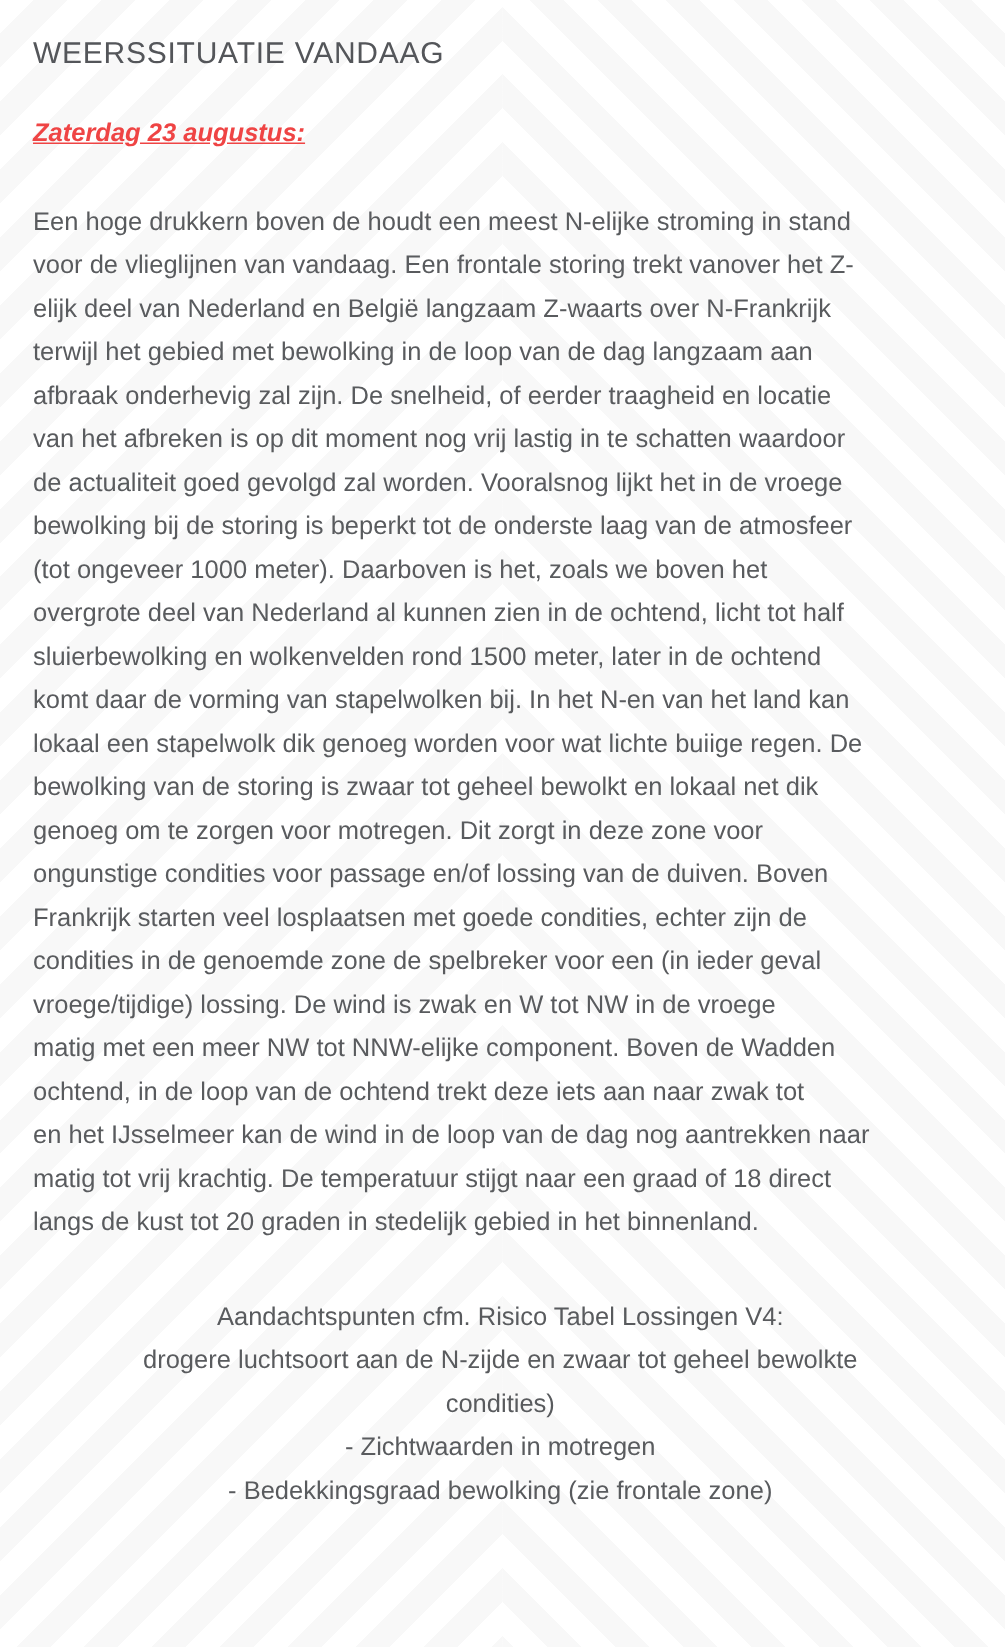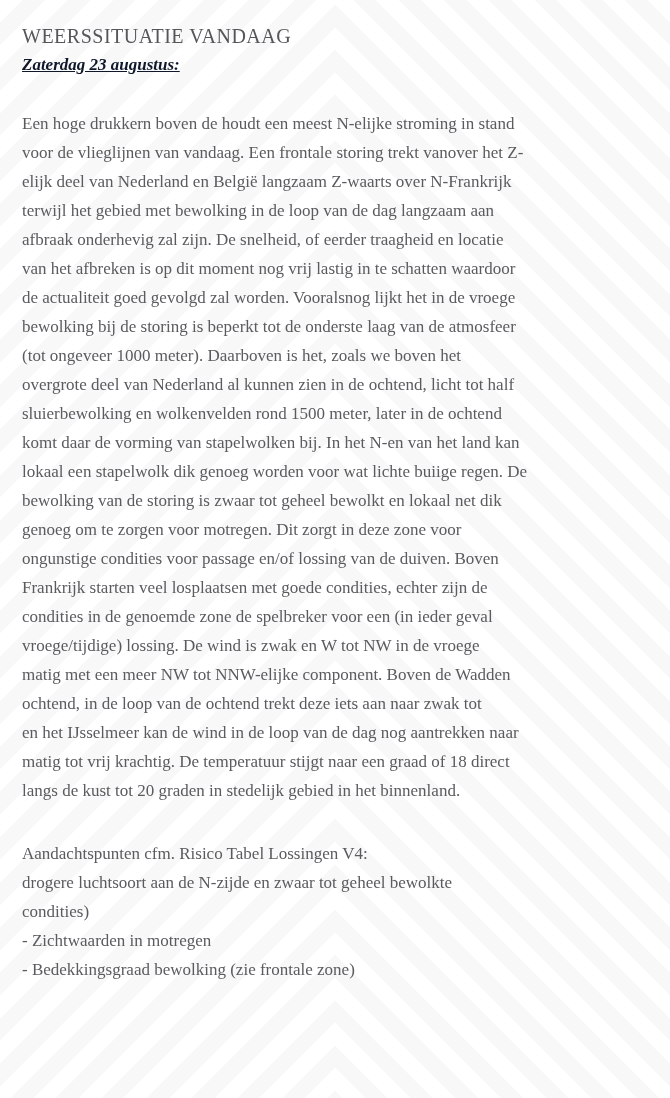--- a/index.html
+++ b/index.html
@@ -2,21 +2,21 @@
 <html><head>
 <meta charset="utf-8">
 <style>
   html, body { margin: 0; padding: 0; }
   .page {
     position: relative;
     width: 670px;
     height: 1098px;
     background: #ffffff;
     overflow: hidden;
-    font-family: Liberation Serif, serif;
+    font-family: Liberation Sans, sans-serif;
   }
   
   .bg-half {
     position: absolute;
     top: 0; bottom: 0;
     width: 50%;
     background: repeating-linear-gradient(
       135deg,
       #ffffff 0px, #ffffff 16px,
       #f8f8f8 16px, #f8f8f8 32px
@@ -34,27 +34,28 @@
     line-height: 29px;
   }
   .title {
     font-size: 20px;
     line-height: 28px;
     letter-spacing: 0.5px;
     color: #54565a;
     font-weight: 400;
   }
   .date-heading {
+    margin-top: 24px;
     font-weight: bold;
     font-style: italic;
     text-decoration: underline;
-    color: #0f172a;
+    color: #ef4444;
   }
   .paragraph { margin-top: 30px; }
-  .attention  { margin-top: 34px; }
+  .attention  { margin-top: 34px; text-align: center; }
   .text-line { white-space: nowrap; }
 </style>
 </head>
 <body>
 
 <div class="page">
   <div class="bg-half bg-left"></div>
   <div class="bg-half bg-right"></div>
 
   <div class="content">

